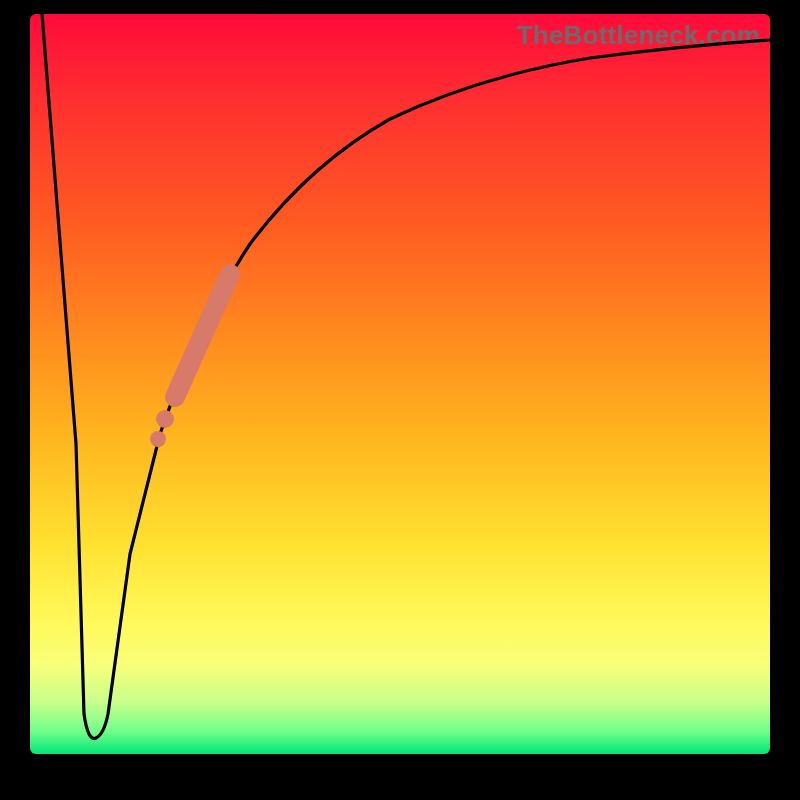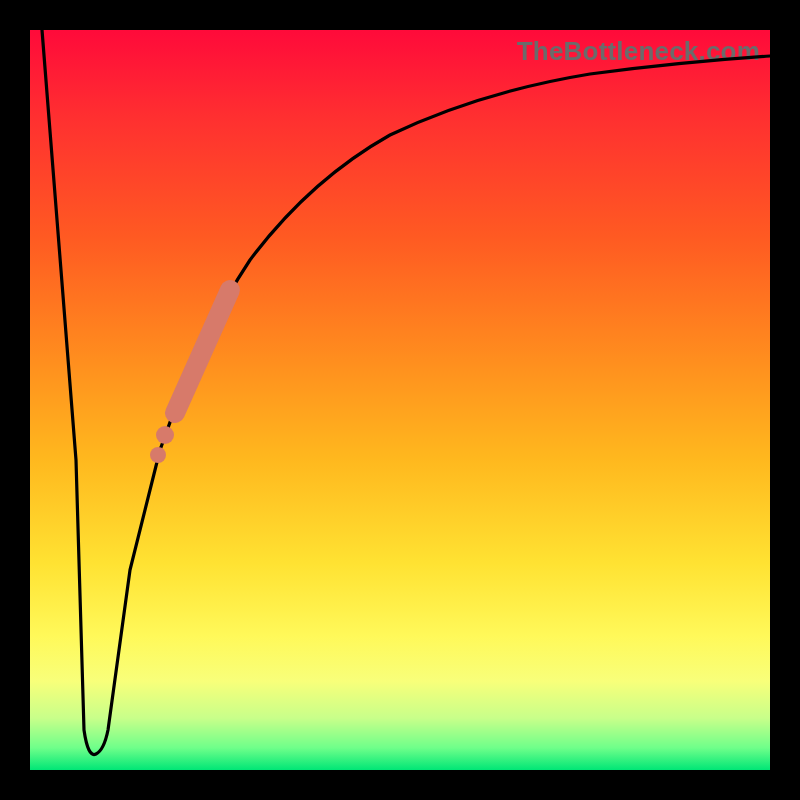--- a/index.html
+++ b/index.html
@@ -15,38 +15,39 @@
     position: absolute;
     left: 0;
     top: 0;
     width: 800px;
     height: 800px;
     background: #000;
   }
   .plot-area {
     position: absolute;
     left: 30px;
-    top: 30px;
+    top: 14px;
     width: 740px;
     height: 740px;
     
     background: linear-gradient(
       to bottom,
       #ff0a3a 0%,
       #ff3030 12%,
       #ff5a22 28%,
       #ff8f1e 45%,
       #ffb81e 58%,
       #ffe232 72%,
       #fff95a 82%,
       #f8ff7a 88%,
       #c8ff8a 93%,
       #6fff8a 97%,
       #00e676 100%
     );
+    border-radius: 6px;
   }
   .watermark {
     position: absolute;
     top: 6px;
     right: 10px;
     font-size: 26px;
     font-weight: 600;
     color: #6b6b6b;
     letter-spacing: 0.2px;
     user-select: none;

